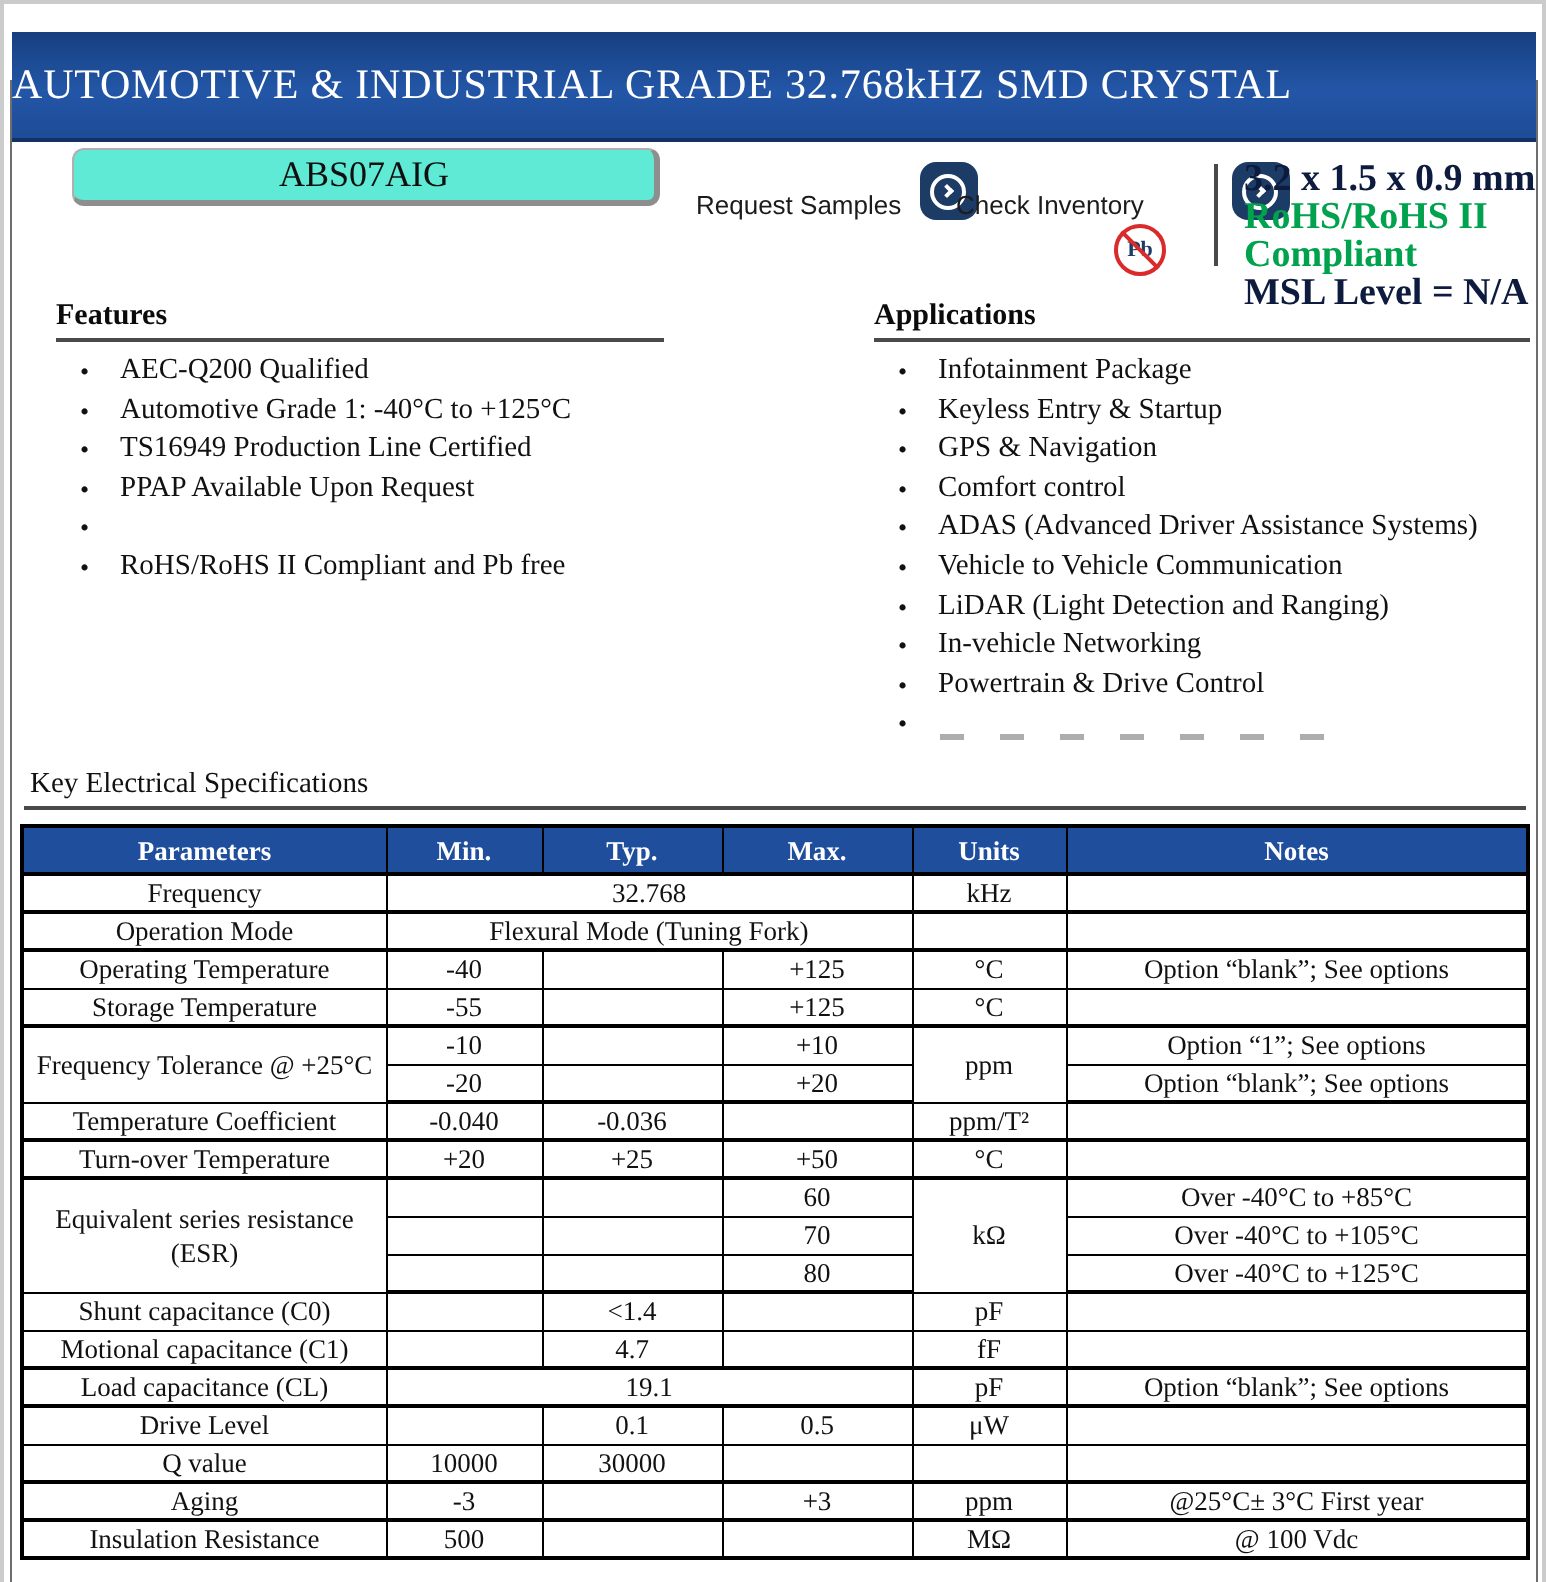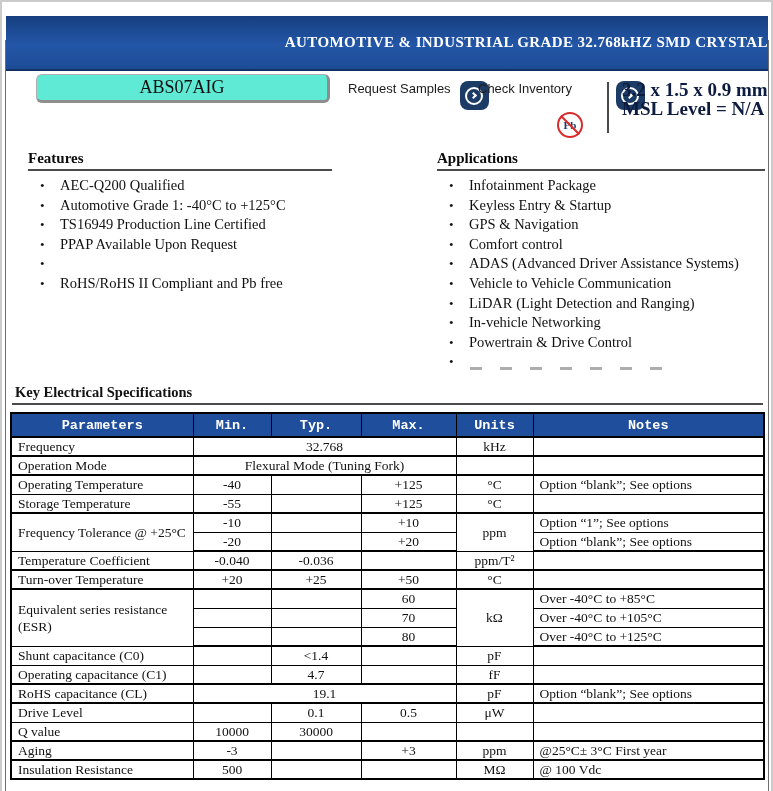--- a/index.html
+++ b/index.html
@@ -10,29 +10,29 @@
     background:#ffffff; color:#111;
   }
   .page { position:relative; width:773px; height:791px; background:#fff; overflow:hidden; }
   .outer-border { position:absolute; inset:0; border:2px solid #cbcbcb; border-bottom:none; pointer-events:none; z-index:9; }
   .content-frame { position:absolute; left:5px; right:4px; top:40px; bottom:0; border-left:1px solid #6e6e6e; border-right:1px solid #6e6e6e; pointer-events:none; }
 
   
   .banner { position:absolute; left:6px; right:5px; top:16px; height:55px;
     background:linear-gradient(180deg,#173f80 0%,#2356a7 55%,#1e4c97 100%);
     border-bottom:2px solid #123266; z-index:2; }
-  .banner-title { width:100%; text-align:right; color:#fff; font-weight:bold;
-    font-size:15px; letter-spacing:.4px; line-height:53px; white-space:nowrap; }
+  .banner-title { width:100%; text-align:left; color:#fff; font-weight:normal;
+    font-size:21px; letter-spacing:.4px; line-height:53px; white-space:nowrap; }
 
   
   .product-box { position:absolute; left:36px; top:74px; width:294px; height:29px;
     background:#5eead4; border:1px solid #b0b0b0; border-right:3px solid #8e8e8e; border-bottom:3px solid #8e8e8e;
     border-radius:6px; display:flex; align-items:center; justify-content:center;
     font-size:18px; font-weight:normal; color:#101010; }
-  .link-group { position:absolute; top:81px; display:flex; align-items:flex-start; gap:9px;
+  .link-group { position:absolute; top:81px; display:flex; align-items:flex-end; gap:9px;
     font-family:"Liberation Sans","DejaVu Sans",sans-serif; font-size:13px; color:#1b1b1b; }
   .lg-request { left:348px; }
   .lg-check { left:478px;gap:44px; }
   .arrow-btn { width:29px; height:29px; background:#1c3c66; border-radius:8px;
     display:flex; align-items:center; justify-content:center; cursor:pointer; }
   .arrow-circle { width:18px; height:18px; border:2px solid #fff; border-radius:50%;
     display:flex; align-items:center; justify-content:center; }
   .chev { width:5px; height:5px; border-top:2px solid #fff; border-right:2px solid #fff;
     transform:rotate(45deg); margin-left:-2px; }
   .pb-icon { position:absolute; left:557px; top:112px; width:26px; height:26px;
@@ -50,30 +50,30 @@
   .heading-rule { height:2px; background:#4a4a4a; margin-top:2px; }
   .features { position:absolute; left:28px; top:150px; width:304px; }
   .applications { position:absolute; left:437px; top:150px; width:328px; }
   ul.blist { list-style:none; margin:5px 0 0 0; padding:0; font-size:14.5px; }
   ul.blist li { display:flex; line-height:19.6px; }
   ul.blist .bullet { width:32px; text-align:left; padding-left:12px; font-size:13px; }
   .clipped-line { position:absolute; left:470px; top:367px; width:210px; height:3px; overflow:hidden;
     background:repeating-linear-gradient(to right,#8a8a8a 0 12px,transparent 12px 30px); opacity:.7; }
 
   
-  .specs-heading { position:absolute; left:15px; top:384px; font-weight:bold; font-size:14.5px; }
+  .specs-heading { position:absolute; left:15px; top:384px; font-weight:normal; font-size:14.5px; }
   .specs-rule { position:absolute; left:12px; top:403px; width:751px; height:2px; background:#4a4a4a; }
   table.specs { position:absolute; left:10px; top:412px; width:753px;
     border-collapse:collapse; table-layout:fixed; font-size:13.5px; }
   table.specs th, table.specs td { border:1px solid #000; padding:0 6px; height:19px; line-height:17px; overflow:hidden; }
   table.specs { border:2px solid #000; }
   table.specs thead th { background:#1f4e9c; color:#fff; font-weight:bold; height:24px;
-    border-bottom:2px solid #000; text-align:center;font-family:Liberation Mono, monospace; }
+    border-bottom:2px solid #000; text-align:center; }
   td.c { text-align:center; }
-  td.l { text-align:left; }
+  td.l { text-align:center; }
   tr.ge td { border-bottom-width:2px; }
   td.wrap { line-height:16px; }
 </style>
 </head>
 <body>
 
 <div class="page">
   <div class="outer-border"></div>
   <div class="content-frame"></div>
 
@@ -104,20 +104,21 @@
   </div>
 
   <div class="pb-icon">
     <span>Pb</span>
   </div>
 
   <div class="v-divider"></div>
 
   <div class="info-block">
     <div class="info-size">3.2 x 1.5 x 0.9 mm</div>
+    <div class="info-rohs">RoHS/RoHS II Compliant</div>
     <div class="info-msl">MSL Level = N/A</div>
   </div>
 
   <div class="features">
     <div class="section-heading">Features</div>
     <div class="heading-rule"></div>
     <ul class="blist">
       <li>
           <span class="bullet">•</span>
           <span>AEC-Q200 Qualified</span>
@@ -294,29 +295,29 @@
       </tr>
       <tr>
         <td class="l">Shunt capacitance (C0)</td>
         <td class="c"></td>
         <td class="c">&lt;1.4</td>
         <td class="c"></td>
         <td class="c">pF</td>
         <td class="l"></td>
       </tr>
       <tr class="ge">
-        <td class="l">Operating capacitance (C1)</td>
+        <td class="l">Motional capacitance (C1)</td>
         <td class="c"></td>
         <td class="c">4.7</td>
         <td class="c"></td>
         <td class="c">fF</td>
         <td class="l"></td>
       </tr>
       <tr class="ge">
-        <td class="l">RoHS capacitance (CL)</td>
+        <td class="l">Load capacitance (CL)</td>
         <td class="c" colspan="3">19.1</td>
         <td class="c">pF</td>
         <td class="l">Option “blank”; See options</td>
       </tr>
       <tr>
         <td class="l">Drive Level</td>
         <td class="c"></td>
         <td class="c">0.1</td>
         <td class="c">0.5</td>
         <td class="c">μW</td>

